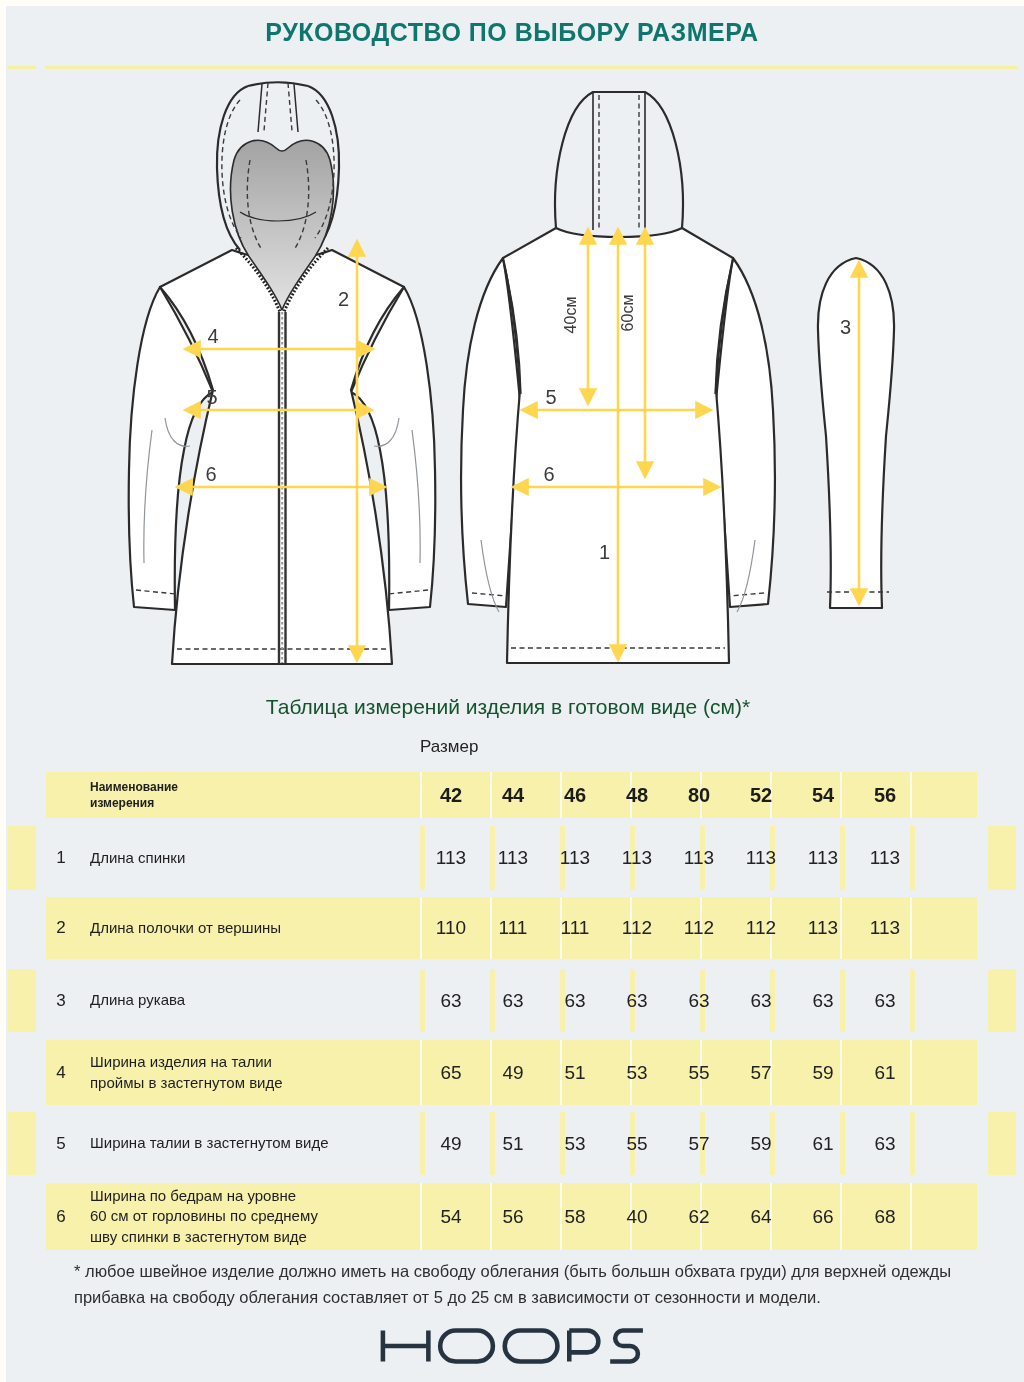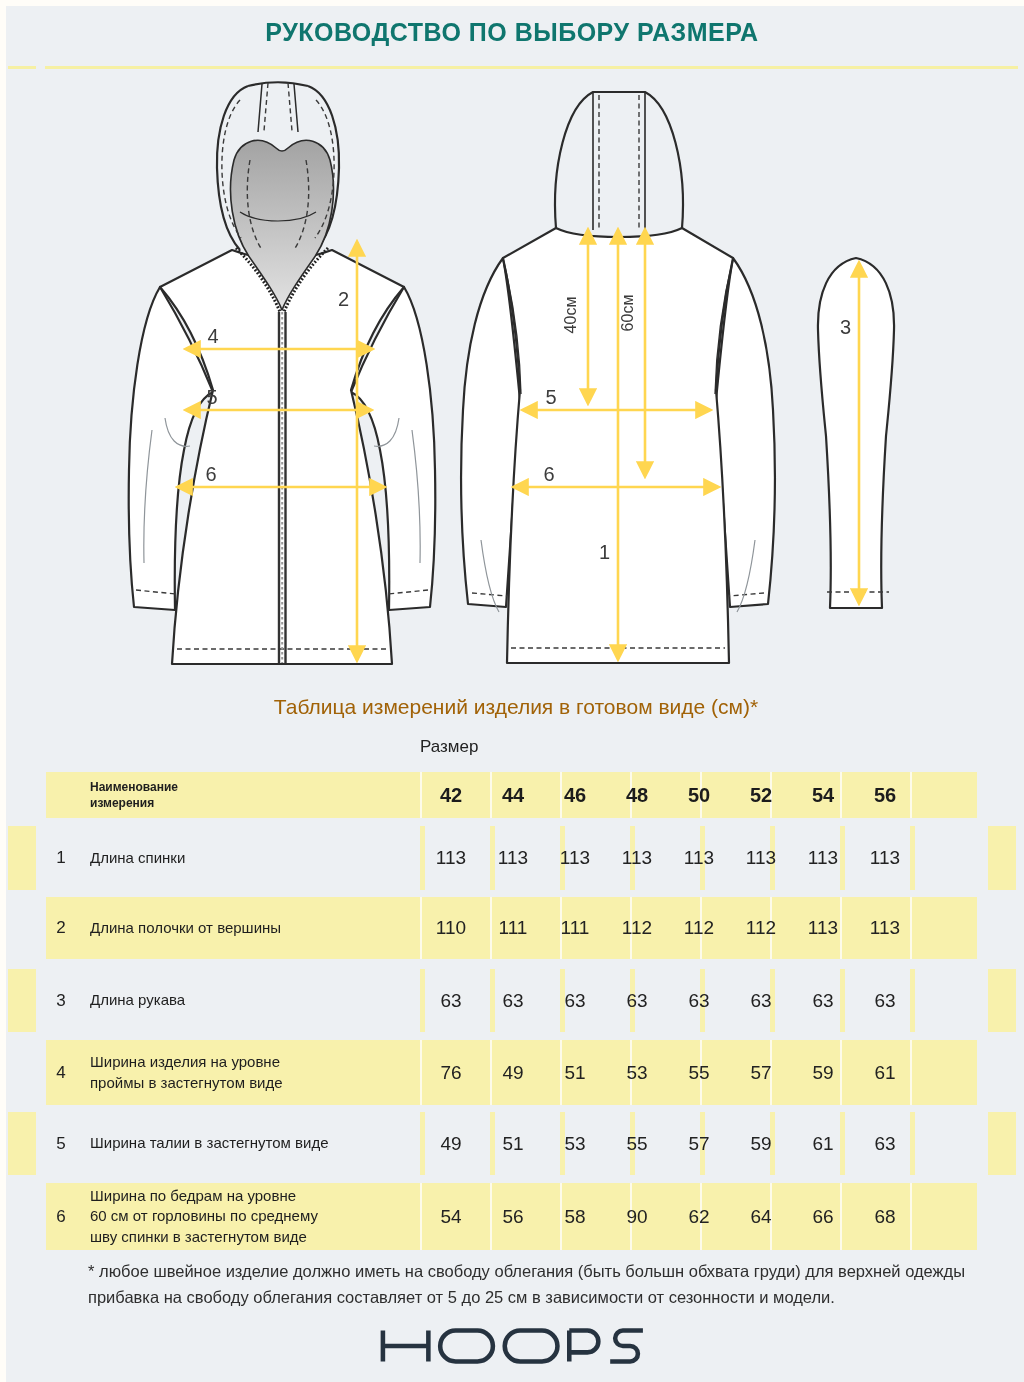--- a/index.html
+++ b/index.html
@@ -7,40 +7,40 @@
         font-family:"Liberation Sans",sans-serif;}
   .edge{position:absolute;background:#fffdf8;}
   .edge.top{left:0;top:0;width:1024px;height:6px;}
   .edge.left{left:0;top:0;width:6px;height:1382px;}
   .title{position:absolute;top:18px;left:0;width:1024px;text-align:center;
          font-size:25px;font-weight:700;letter-spacing:.5px;color:#0f766e;}
   .divider{position:absolute;top:66px;height:3px;background:#F6F0A3;}
   .divider.a{left:8px;width:28px;}
   .divider.b{left:45px;width:973px;}
   .diagram{position:absolute;left:0;top:0;width:1024px;height:700px;}
-  .tbl-title{position:absolute;top:695px;left:16px;width:1000px;text-align:center;
-             font-size:21px;color:#a16207;}
+  .tbl-title{position:absolute;top:695px;left:8px;width:1000px;text-align:center;
+             font-size:21px;color:#14532d;}
   .size-group{position:absolute;top:737px;left:420px;width:557px;
               font-size:17px;color:#222;}
   .row{position:absolute;left:46px;width:931px;}
   .row.fill{background:#F8F1AC;}
   .seps{position:absolute;left:374px;top:0;bottom:0;width:497px;}
   .seps.yellow{background:repeating-linear-gradient(90deg,#F8F1AC 0 5px,transparent 5px 70px);}
   .seps.white{background:repeating-linear-gradient(90deg,rgba(255,255,255,.75) 0 2px,transparent 2px 70px);}
   .num{position:absolute;left:0;top:0;width:30px;height:100%;display:flex;align-items:center;
        justify-content:center;font-size:17px;color:#222;}
   .label{position:absolute;left:44px;top:0;height:100%;width:320px;display:flex;
          flex-direction:column;justify-content:center;font-size:15px;line-height:1.34;color:#1e1e1e;}
   .label.hdr{font-weight:700;font-size:12px;}
   .vals{position:absolute;left:374px;top:0;height:100%;display:flex;align-items:center;}
   .v{width:62px;text-align:center;font-size:19px;color:#222;}
   .v.sz{font-size:20px;font-weight:700;color:#1c1c1c;}
   .tab{position:absolute;width:28px;background:#F8F1AC;}
   .tab.l{left:8px;} .tab.r{left:988px;}
-  .footnote{position:absolute;left:88px;top:1259px;width:880px;font-size:16.5px;
+  .footnote{position:absolute;left:74px;top:1259px;width:880px;font-size:16.5px;
             line-height:1.55;color:#2e2e2e;}
   .logo{position:absolute;left:369px;top:1326px;width:286px;height:40px;}
   .sr{position:absolute;width:1px;height:1px;overflow:hidden;clip:rect(0 0 0 0);white-space:nowrap;}
   svg text{font-family:"Liberation Sans",sans-serif;}
 </style>
 </head>
 <body>
 
 <div class="page">
   <div class="edge top"></div>
@@ -152,21 +152,21 @@
     <div class="seps white"></div>
     <div class="label hdr">
       <div>Наименование</div>
       <div>измерения</div>
     </div>
     <div class="vals">
       <span class="v sz">42</span>
       <span class="v sz">44</span>
       <span class="v sz">46</span>
       <span class="v sz">48</span>
-      <span class="v sz">50</span>
+      <span class="v sz">80</span>
       <span class="v sz">52</span>
       <span class="v sz">54</span>
       <span class="v sz">56</span>
     </div>
   </div>
 
   <div class="tab l" style="top:826px;height:64px;"></div>
   <div class="tab r" style="top:826px;height:64px;"></div>
   <div class="row" style="top:826px;height:64px;">
     <div class="seps yellow"></div>
@@ -221,25 +221,25 @@
       <span class="v">63</span>
       <span class="v">63</span>
       <span class="v">63</span>
     </div>
   </div>
 
   <div class="row fill" style="top:1040px;height:65px;">
     <div class="seps white"></div>
     <div class="num">4</div>
     <div class="label">
-      <div>Ширина изделия на уровне</div>
+      <div>Ширина изделия на талии</div>
       <div>проймы в застегнутом виде</div>
     </div>
     <div class="vals">
-      <span class="v">76</span>
+      <span class="v">65</span>
       <span class="v">49</span>
       <span class="v">51</span>
       <span class="v">53</span>
       <span class="v">55</span>
       <span class="v">57</span>
       <span class="v">59</span>
       <span class="v">61</span>
     </div>
   </div>
 
@@ -268,21 +268,21 @@
     <div class="num">6</div>
     <div class="label">
       <div>Ширина по бедрам на уровне</div>
       <div>60 см от горловины по среднему</div>
       <div>шву спинки в застегнутом виде</div>
     </div>
     <div class="vals">
       <span class="v">54</span>
       <span class="v">56</span>
       <span class="v">58</span>
-      <span class="v">90</span>
+      <span class="v">40</span>
       <span class="v">62</span>
       <span class="v">64</span>
       <span class="v">66</span>
       <span class="v">68</span>
     </div>
   </div>
 
   <div class="footnote">
     <div>* любое швейное изделие должно иметь на свободу облегания (быть большн обхвата груди) для верхней одежды</div>
     <div>прибавка на свободу облегания составляет от 5 до 25 см в зависимости от сезонности и модели.</div>

